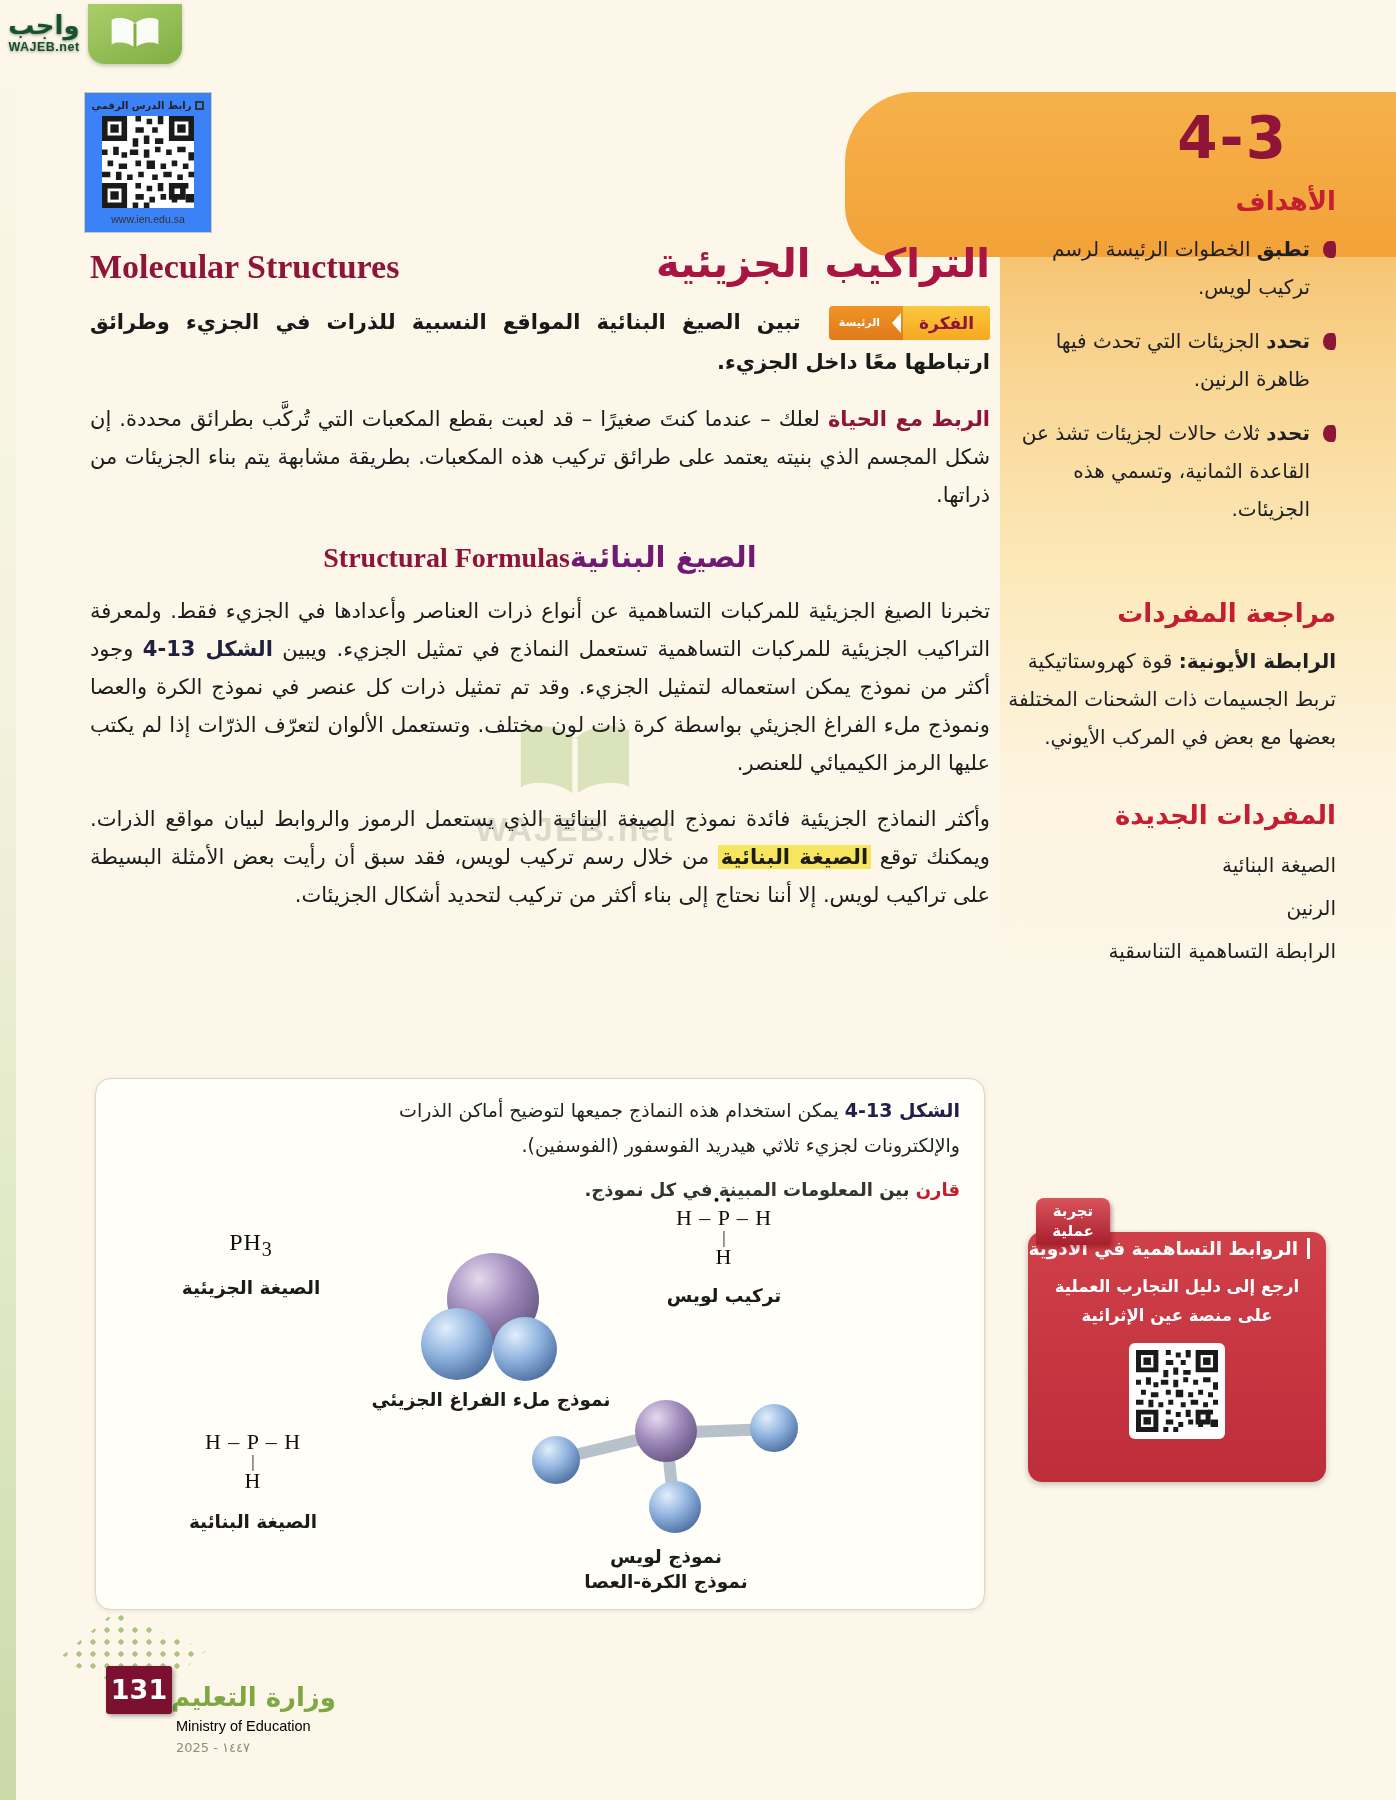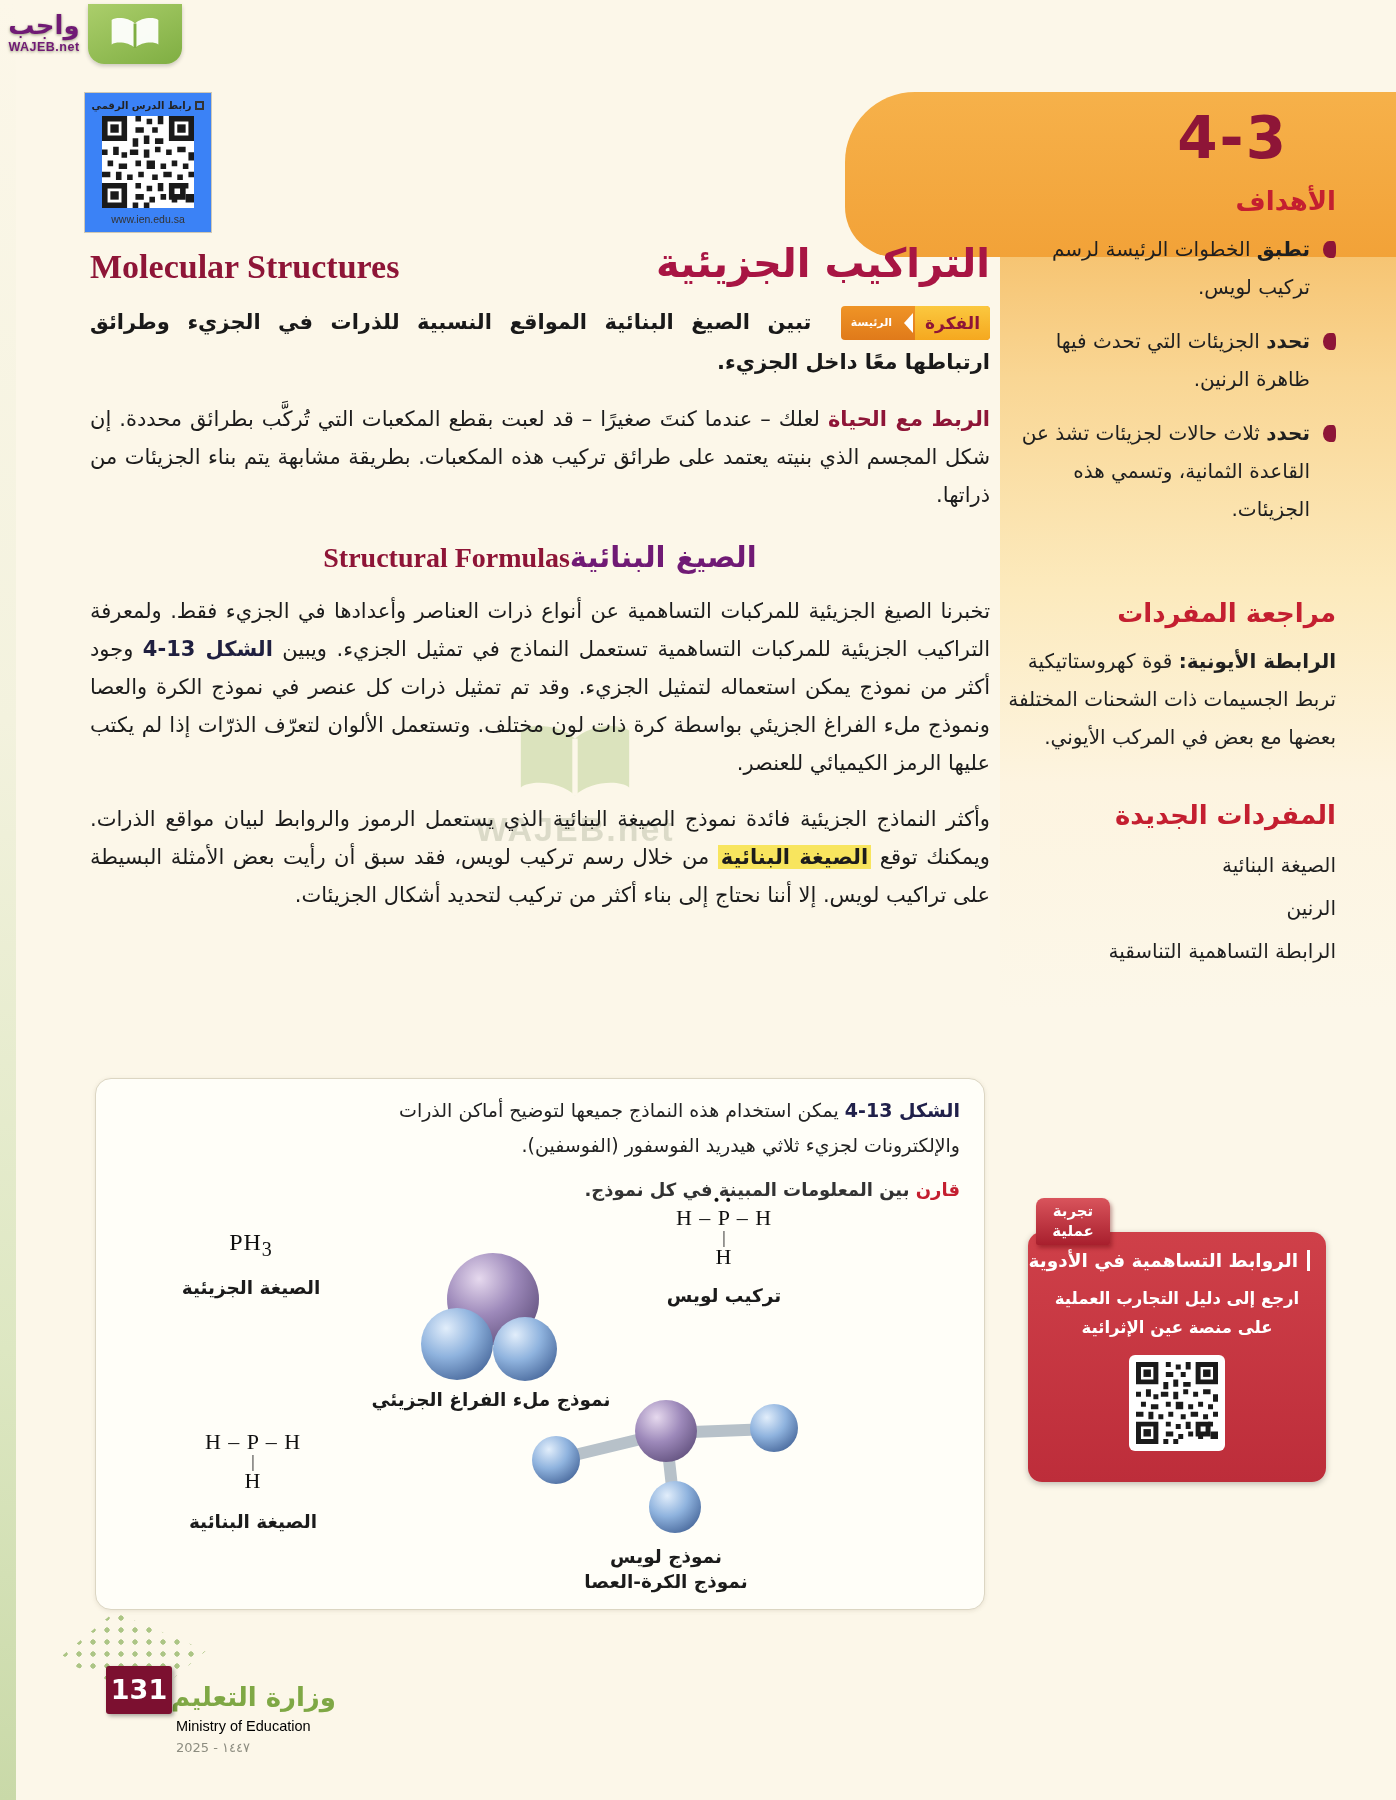--- a/index.html
+++ b/index.html
@@ -8,21 +8,21 @@
   .svg-defs{position:absolute;width:0;height:0;}
 
   
   .edge-left{position:absolute;left:0;top:0;width:16px;height:1800px;background:linear-gradient(180deg,#fcf7e9 0%,#f3f2de 40%,#dde7c2 75%,#c9d9a8 100%);z-index:1;}
   .orange-top{position:absolute;left:845px;right:0;top:92px;height:165px;background:linear-gradient(180deg,#f6b14a,#f2a238);border-radius:70px 0 0 50px;z-index:1;}
   .orange-side{position:absolute;left:1000px;right:0;top:200px;height:810px;background:linear-gradient(180deg,#f5bc63 0%,#f9d694 22%,#fceabd 48%,#fdf4e0 72%,rgba(253,247,233,0) 100%);z-index:0;}
   .tan-line{position:absolute;left:205px;top:96px;width:3px;height:132px;background:#dcbe83;z-index:1;}
 
   
   .brand{position:absolute;left:6px;top:4px;display:flex;align-items:flex-start;gap:6px;z-index:4;}
-  .brand-text{width:76px;text-align:center;color:#701a75;text-shadow:0 1px 3px rgba(140,140,110,.85);padding-top:6px;}
+  .brand-text{width:76px;text-align:center;color:#14532d;text-shadow:0 1px 3px rgba(140,140,110,.85);padding-top:6px;}
   .brand-name{font-size:26px;font-weight:700;}
   .brand-site{font-size:12.5px;font-weight:700;letter-spacing:.5px;font-family:"Liberation Sans",sans-serif;}
   .brand-box{width:94px;height:60px;background:linear-gradient(155deg,#abce6b,#7fae42);border-radius:0 0 16px 16px;display:flex;align-items:center;justify-content:center;box-shadow:0 2px 4px rgba(0,0,0,.2);}
 
   
   .qrbox{position:absolute;left:84px;top:92px;width:128px;background:#3b82f6;border:1px solid #cfc8b4;padding:7px 8px;z-index:3;display:flex;flex-direction:column;align-items:center;gap:5px;}
   .qr-label{font-size:10px;font-weight:700;color:#222;direction:rtl;display:flex;align-items:center;gap:4px;white-space:nowrap;}
   .qr-mini{width:9px;height:9px;border:2px solid #333;display:inline-block;}
   .qr-svg{width:92px;height:92px;}
   .qr-url{font-size:10.5px;color:#333;font-family:"Liberation Sans",sans-serif;}
@@ -33,21 +33,21 @@
   .watermark{position:absolute;left:430px;top:722px;width:290px;z-index:1;opacity:.26;text-align:center;}
   .wm-text{font-size:34px;font-weight:700;color:#7e8a6d;margin-top:2px;letter-spacing:2px;font-family:"Liberation Sans",sans-serif;}
 
   
   .main-col{position:absolute;left:90px;top:240px;width:900px;direction:rtl;z-index:2;}
   .title-row{display:flex;justify-content:space-between;align-items:flex-end;direction:ltr;}
   .title-en{font-family:"Liberation Serif",serif;font-weight:700;font-size:34px;color:#8e1537;}
   .title-ar{font-size:40px;font-weight:700;color:#a81543;}
   .main-idea{margin-top:16px;font-size:21px;line-height:40px;font-weight:700;color:#191919;text-align:justify;}
   .idea-badge{display:inline-flex;align-items:center;vertical-align:middle;background:linear-gradient(180deg,#ef9426,#e07a1a);border-radius:4px;overflow:hidden;height:34px;margin-left:12px;}
-  .badge-l{background:linear-gradient(180deg,#fbc83f,#f5a81f);color:#8e1537;font-size:17px;font-weight:700;padding:0 10px;height:100%;display:flex;align-items:center;}
+  .badge-l{background:linear-gradient(180deg,#fbc83f,#f5a81f);color:#8e1537;font-size:17px;font-weight:700;padding:0 16px;height:100%;display:flex;align-items:center;}
   .badge-arrow{width:0;height:0;border-top:10px solid transparent;border-bottom:10px solid transparent;border-right:9px solid #fff;margin-right:2px;}
   .badge-r{color:#fff;font-size:11px;font-weight:700;padding:0 12px 0 10px;height:100%;display:flex;align-items:center;}
   .para{margin-top:18px;font-size:21px;line-height:38px;color:#1c1c1c;text-align:justify;}
   .lead-maroon{color:#8e1537;font-weight:700;}
   .figref{font-weight:700;color:#1f1f3f;}
   .hl{background:#f8e55e;font-weight:700;padding:0 3px;}
   .sec2-row{margin-top:26px;display:flex;justify-content:center;align-items:baseline;direction:ltr;}
   .sec2-en{font-family:"Liberation Serif",serif;font-weight:700;font-size:28px;color:#8e1537;}
   .sec2-ar{font-size:29px;font-weight:700;color:#701a75;}
 
@@ -82,21 +82,21 @@
   .sb-head-review{margin-top:70px;}
   .sb-head-new{margin-top:44px;}
   .obj-item{position:relative;padding-right:26px;font-size:20px;line-height:1.9;margin-bottom:16px;text-align:right;color:#1f1f1f;}
   .bullet{position:absolute;right:0;top:11px;width:13px;height:17px;background:#8e1537;border-radius:50% 20% 20% 50% / 50% 35% 35% 50%;}
   .obj-lead{font-weight:700;}
   .sb-def{font-size:20px;line-height:1.9;color:#1f1f1f;text-align:right;}
   .sb-term{font-weight:700;}
   .sb-vocab{font-size:20px;line-height:2.15;color:#1f1f1f;text-align:right;}
 
   
-  .expbox{position:absolute;left:1028px;top:1232px;width:298px;height:250px;background:linear-gradient(180deg,#cf4049,#bd2d3a);border-radius:14px;z-index:3;box-shadow:0 2px 6px rgba(0,0,0,.25);padding:14px 16px;direction:rtl;}
+  .expbox{position:absolute;left:1028px;top:1232px;width:298px;height:250px;background:linear-gradient(180deg,#cf4049,#bd2d3a);border-radius:14px;z-index:3;box-shadow:0 2px 6px rgba(0,0,0,.25);padding:2px 16px;direction:rtl;}
   .exp-tab{position:absolute;top:-34px;left:8px;width:74px;background:linear-gradient(180deg,#d9545c,#a81f2d);border-radius:8px 8px 2px 2px;color:#fff;text-align:center;font-size:15px;font-weight:700;line-height:1.3;padding:4px 2px;box-shadow:2px 3px 4px rgba(100,0,10,.4);}
   .exp-title{color:#fff;font-weight:700;font-size:18.5px;text-align:right;border-right:3.5px solid #fff;padding-right:9px;margin-top:4px;white-space:nowrap;}
   .exp-text{color:#fff;font-size:16.5px;font-weight:700;text-align:center;line-height:1.75;margin-top:14px;}
   .exp-qr{width:96px;height:96px;background:#fff;border-radius:6px;margin:12px auto 0;display:flex;align-items:center;justify-content:center;}
   .qr-svg2{width:82px;height:82px;}
 
   
   .min-dots{position:absolute;left:58px;top:1612px;width:148px;height:86px;background-image:radial-gradient(circle,#8ab05a 2.4px,transparent 2.9px);background-size:14px 12px;clip-path:polygon(38% 0%,100% 45%,62% 100%,0% 55%);opacity:.7;z-index:2;}
   .page-ribbon{position:absolute;left:106px;top:1666px;width:66px;height:48px;background:#7c1030;color:#fff;font-size:27px;font-weight:700;text-align:center;line-height:48px;border-radius:3px;box-shadow:2px 2px 4px rgba(0,0,0,.35);z-index:4;}
   .min-ar{position:absolute;left:171px;top:1682px;color:#7fa845;font-size:26px;font-weight:700;direction:rtl;z-index:3;}

